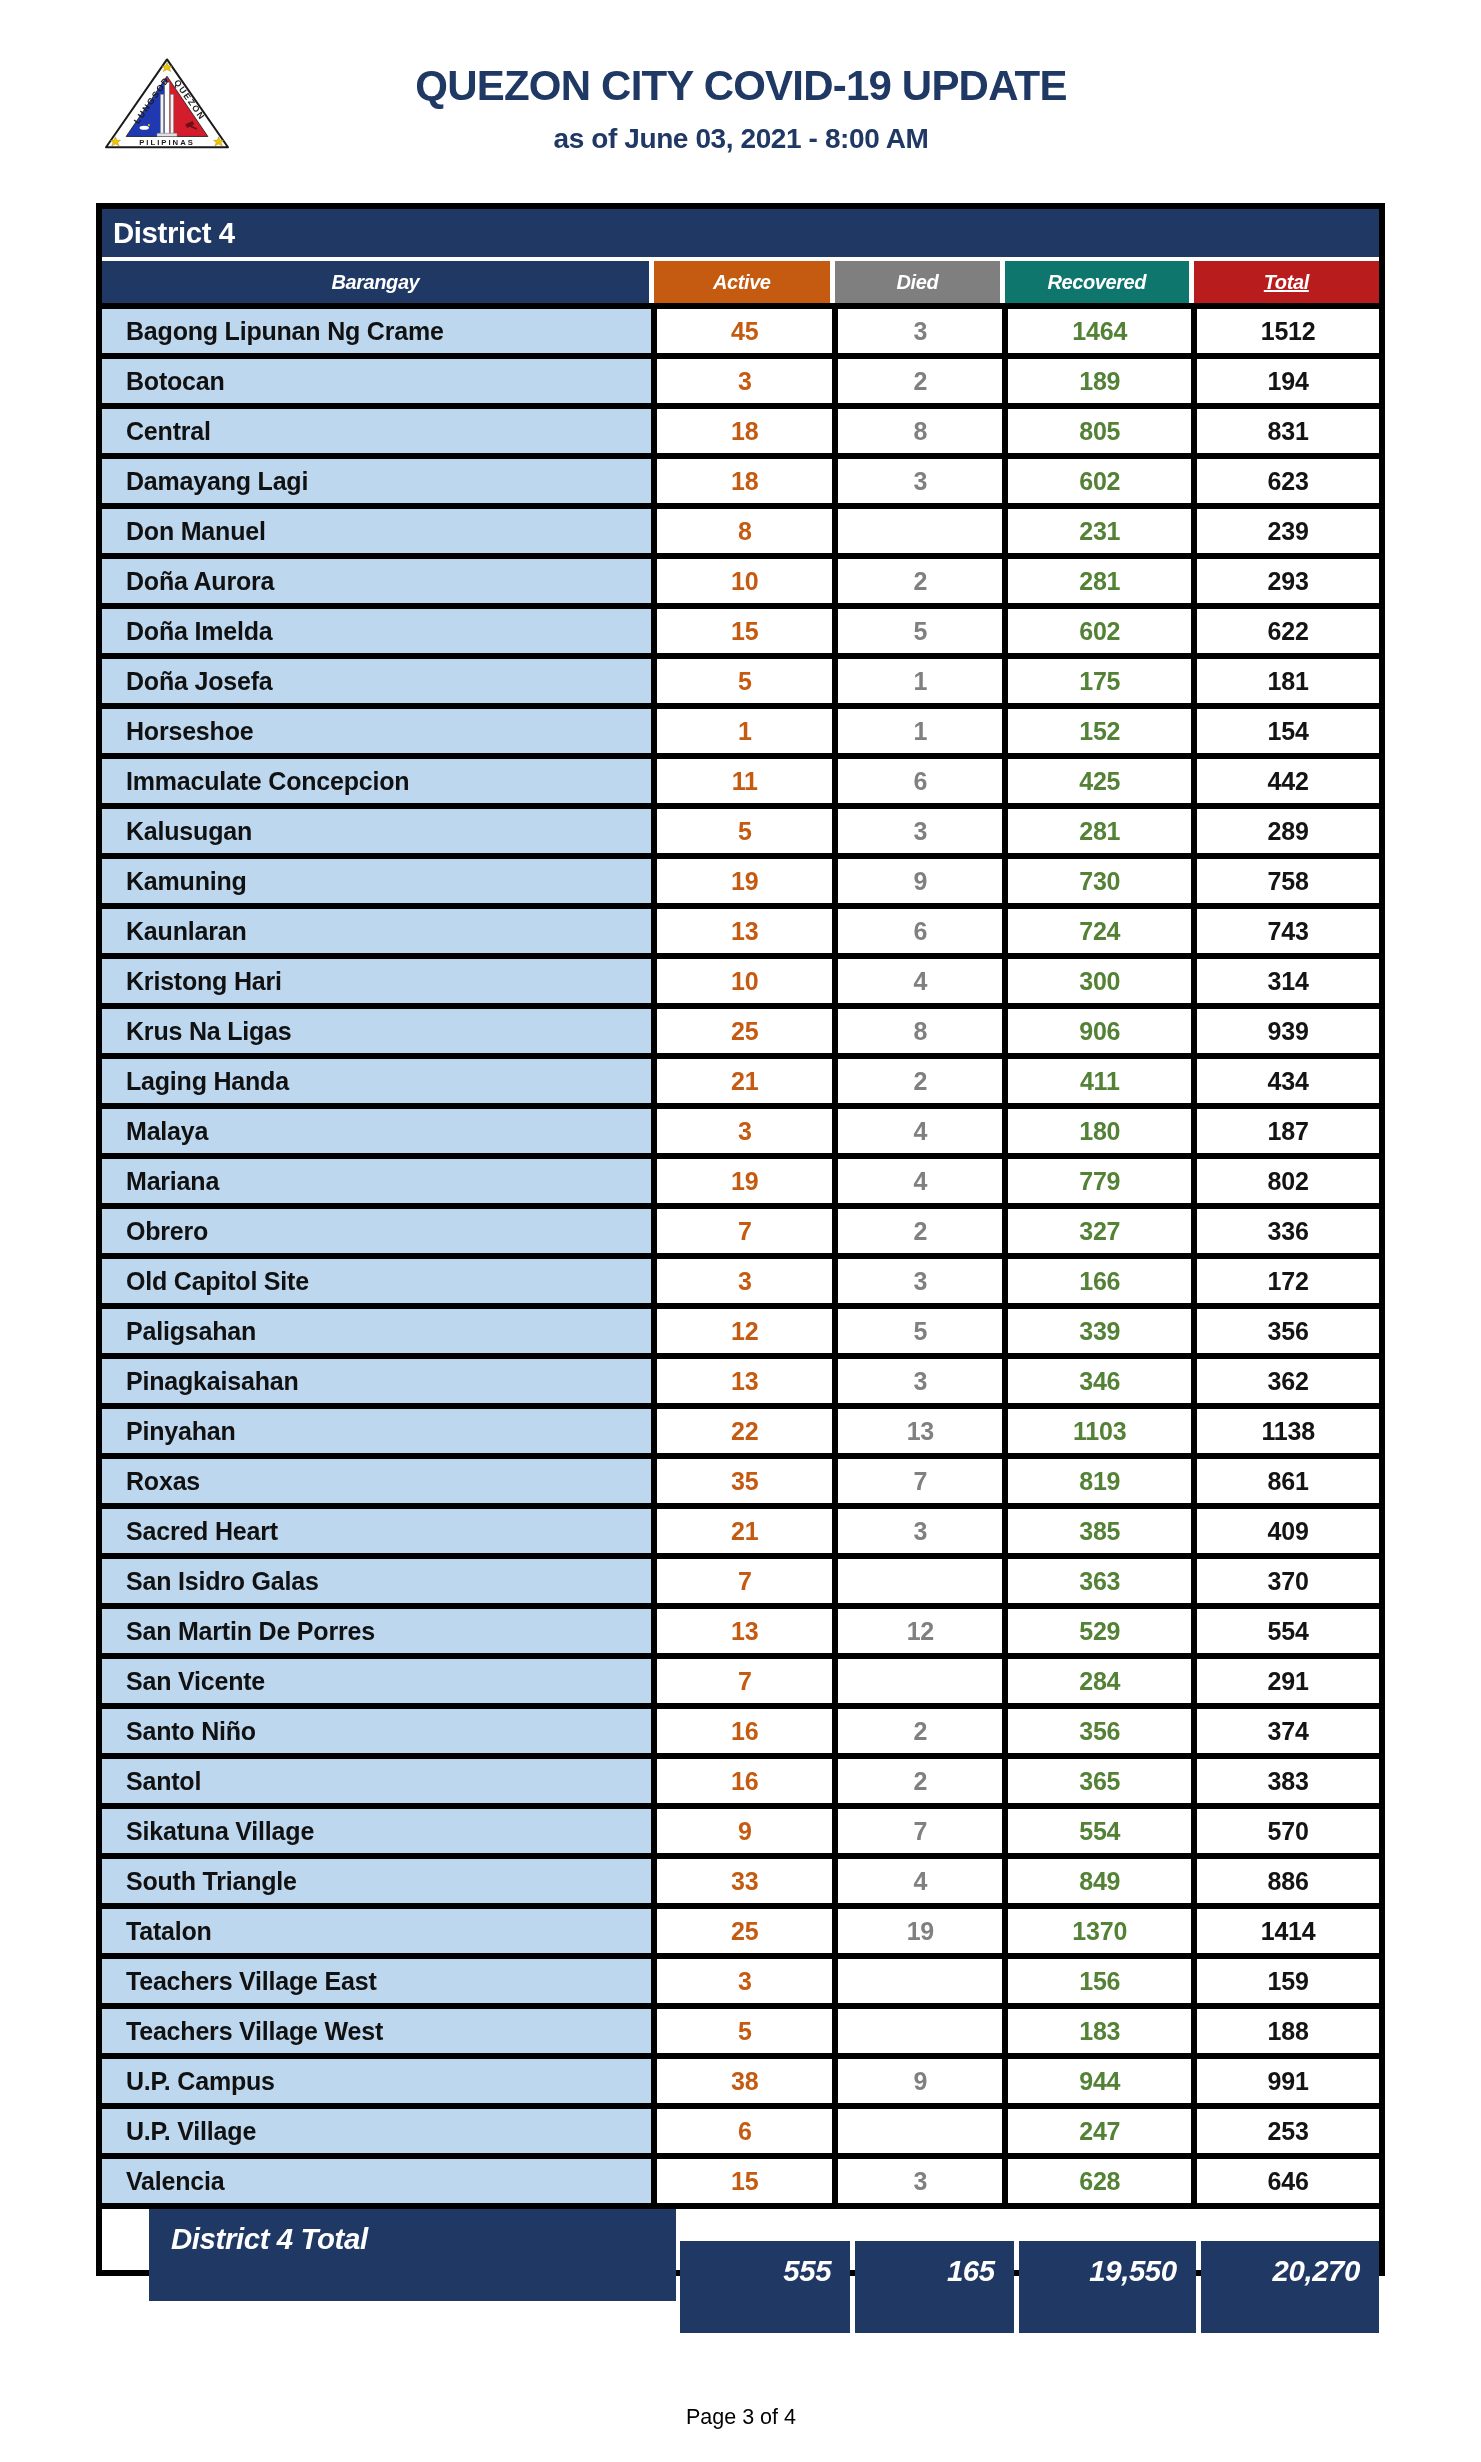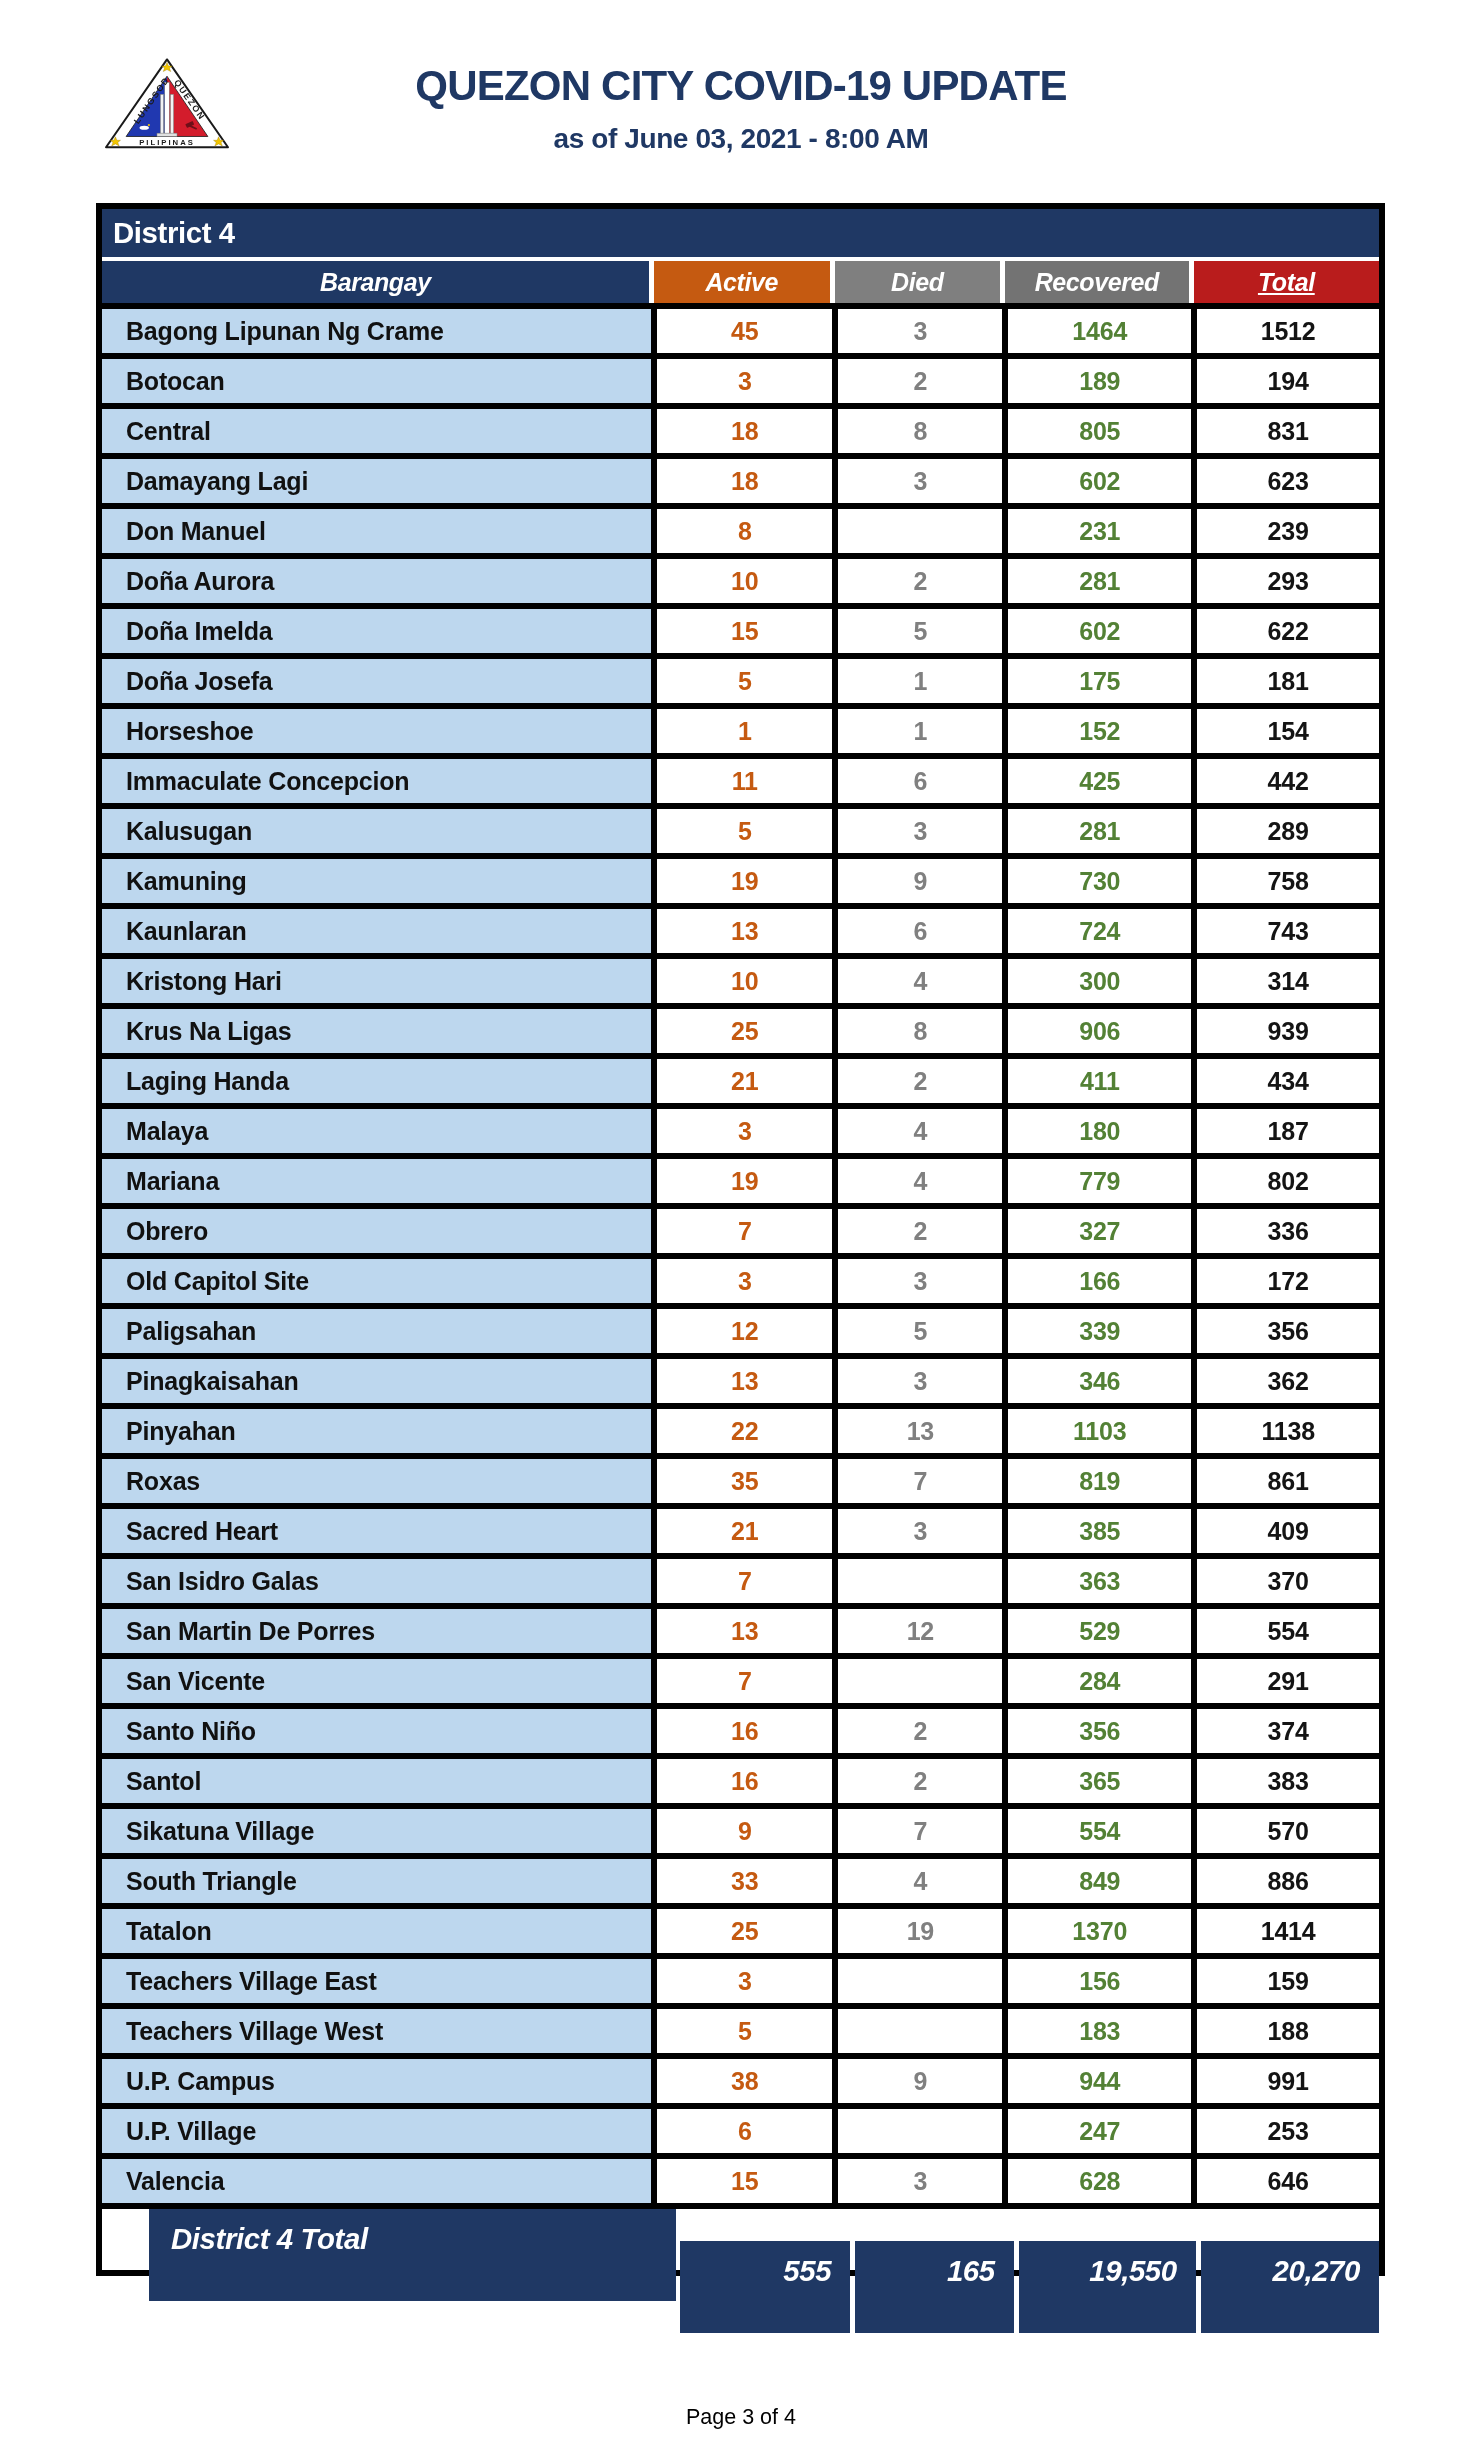--- a/index.html
+++ b/index.html
@@ -66,30 +66,30 @@
   }
   .header-row { height: 46px; background: #fff; }
   .hcell { padding-top: 4px; }
   .hcell .inner {
     height: 42px;
     line-height: 42px;
     text-align: center;
     color: #fff;
     font-weight: bold;
     font-style: italic;
-    font-size: 25px;
+    font-size: 20px;
     margin: 0 2.4px;
     letter-spacing: -0.4px;
   }
   .hcell:first-child .inner { margin-left: 0; }
   .hcell:last-child  .inner { margin-right: 0; }
   .h-barangay  { background: #1F3864; }
   .h-active    { background: #C55A11; }
   .h-died      { background: #7F7F7F; }
-  .h-recovered { background: #737373; }
+  .h-recovered { background: #0f766e; }
   .h-total     { background: #b91c1c; text-decoration: underline; }
 
   .row { height: 50px; border-top: 6.4px solid #000; }
   .cell {
     font-weight: bold;
     font-size: 25px;
     line-height: 44px;
     letter-spacing: -0.2px;
     white-space: nowrap;
     overflow: hidden;

